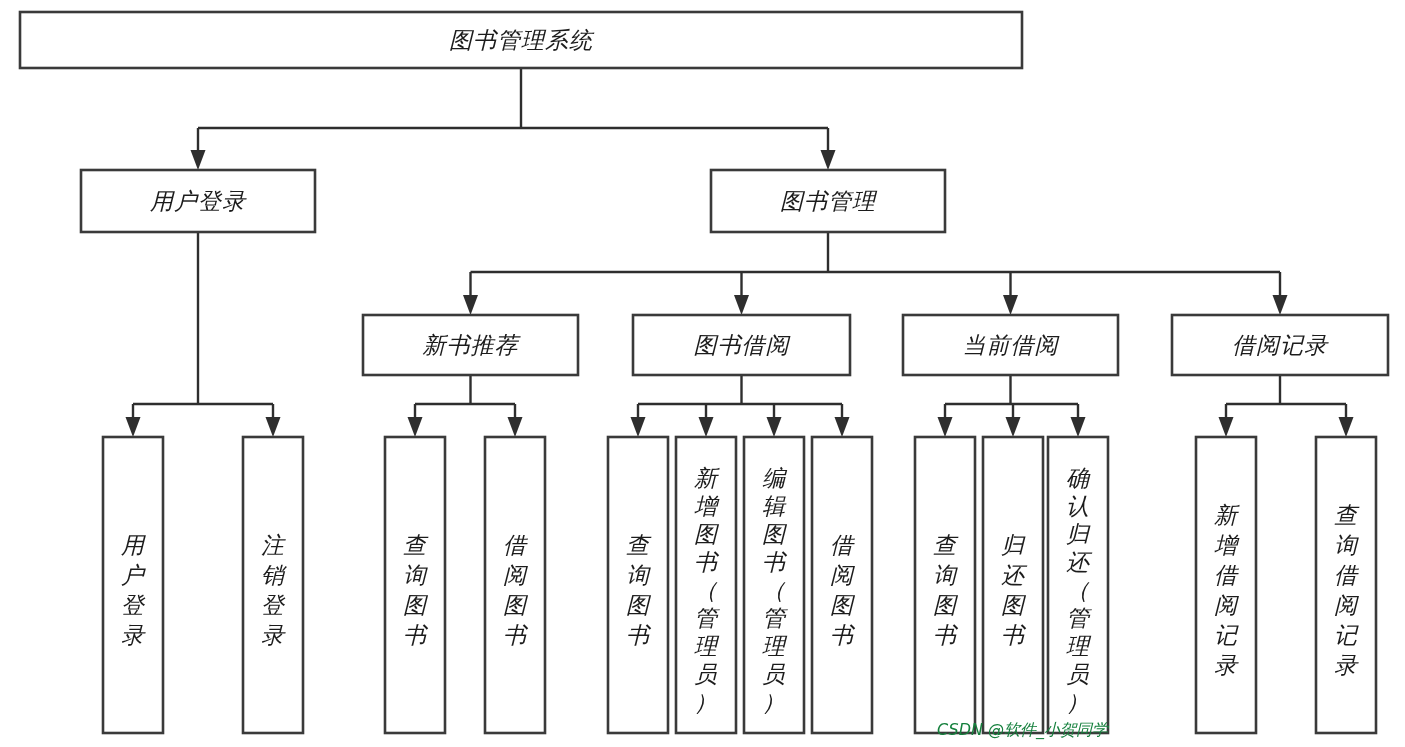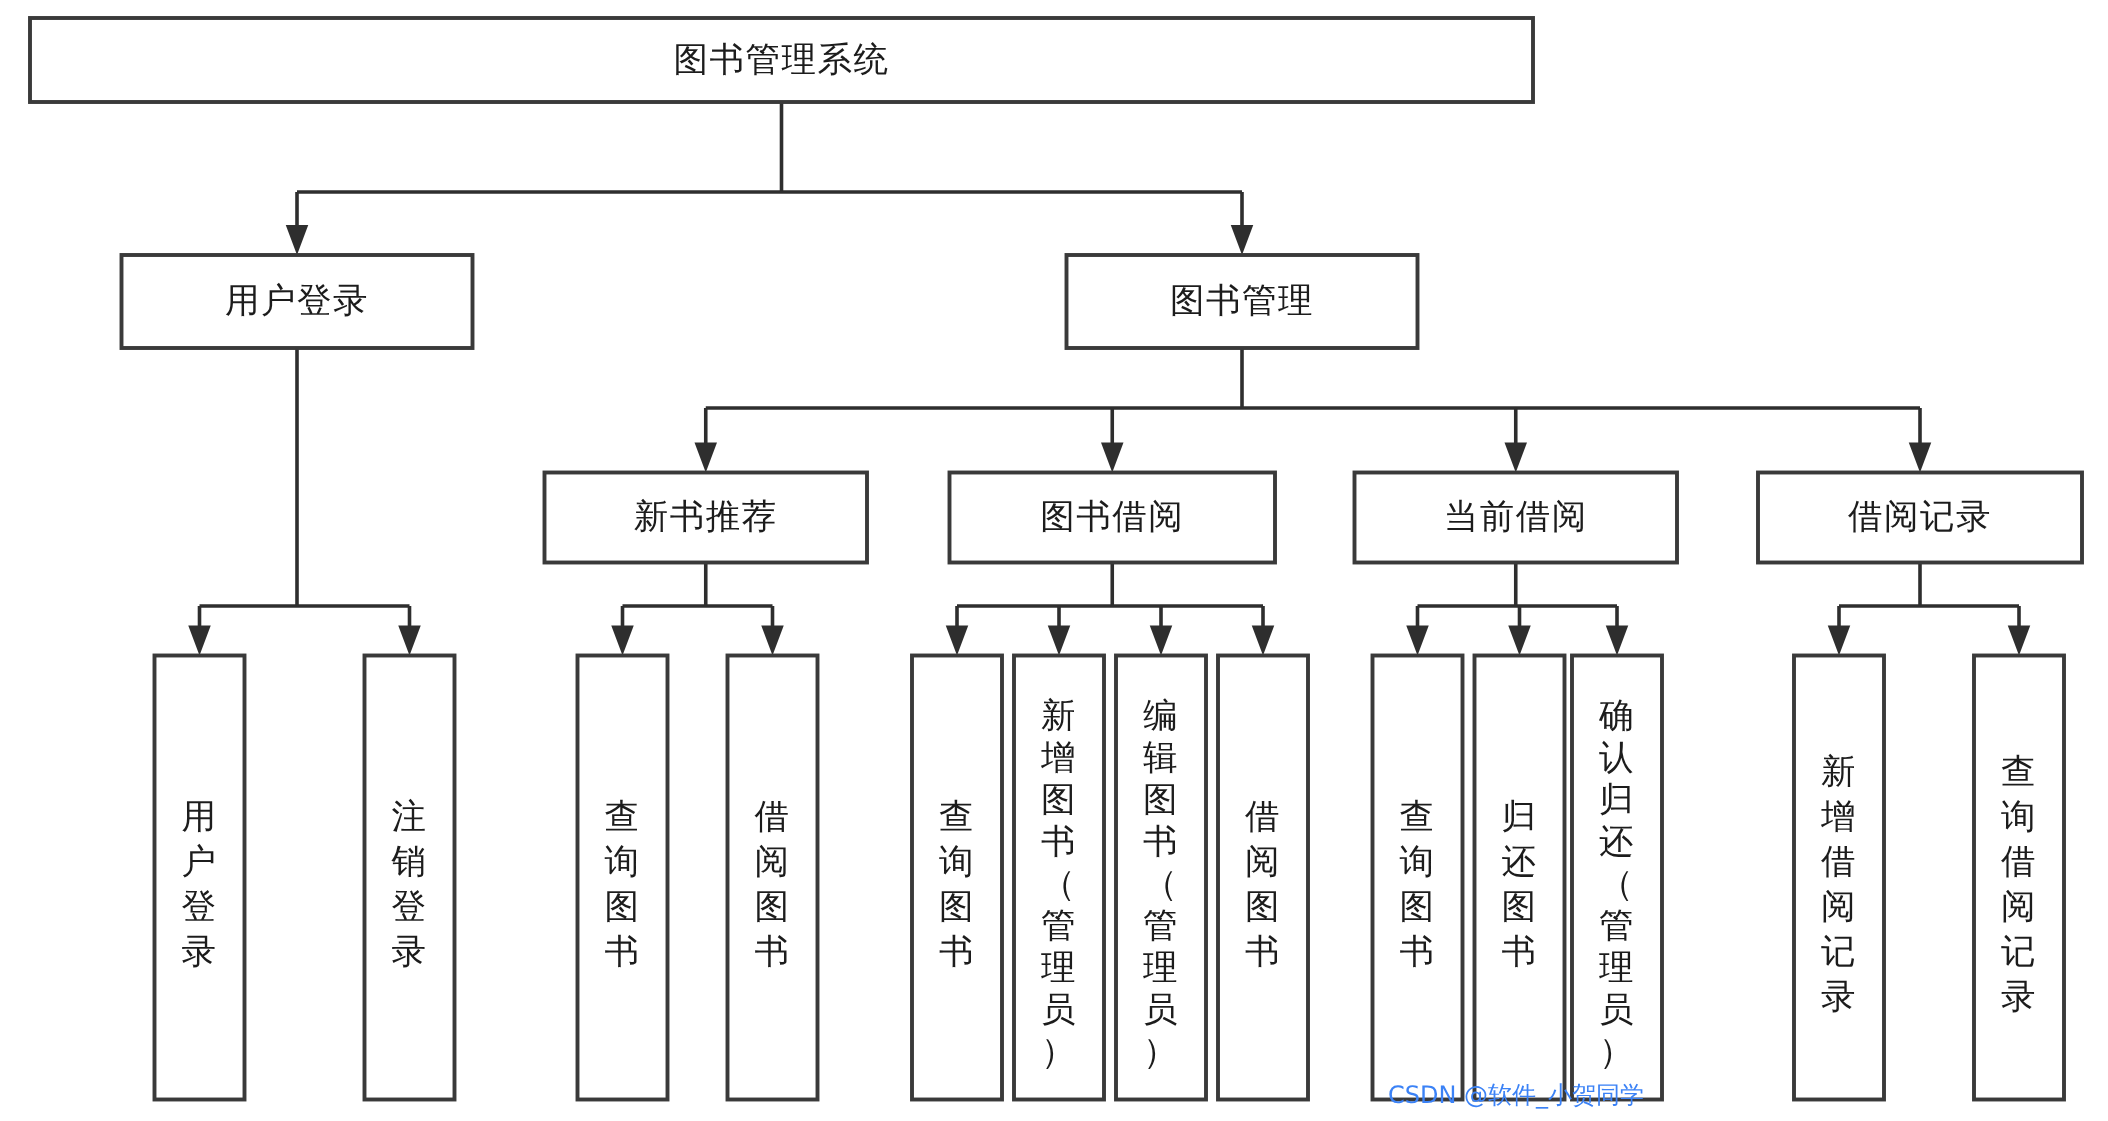--- a/index.html
+++ b/index.html
@@ -12,20 +12,21 @@
     width: 1405px;
     height: 747px;
     font-family: "DejaVu Sans", "Liberation Sans", sans-serif;
     overflow: hidden;
     position: relative;
   }
   #diagram-root {
     position: relative;
     width: 1116px;
     height: 747px;
+    font-style: italic;
   }
   svg.diagram {
     display: block;
     width: 1405px;
     height: 747px;
   }
   .node-box {
     fill: #ffffff;
     stroke: #3a3a3a;
     stroke-width: 2.6;
@@ -42,25 +43,25 @@
     stroke: #2e2e2e;
     stroke-width: 2.4;
     fill: none;
   }
   .arrow-head {
     fill: #2e2e2e;
     stroke: none;
   }
   .watermark {
     position: absolute;
-    right: 20px;
+    right: 8px;
     bottom: 6px;
     font-family: "DejaVu Sans", "Liberation Sans", sans-serif;
     font-size: 16px;
-    color: #3b82f6;
+    color: #15803d;
     white-space: nowrap;
     user-select: none;
   }
 </style>
 </head>
 <body>
 
 <div id="diagram-root">
   <svg class="diagram" viewBox="0 0 1405 747" xmlns="http://www.w3.org/2000/svg">
     <defs>

